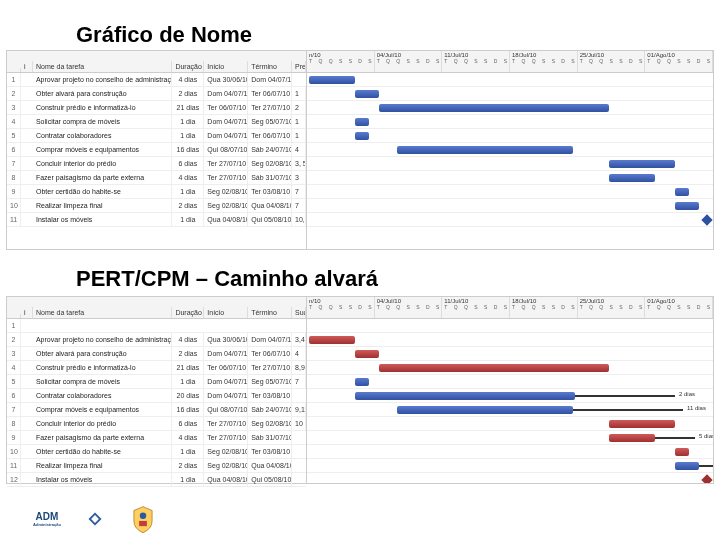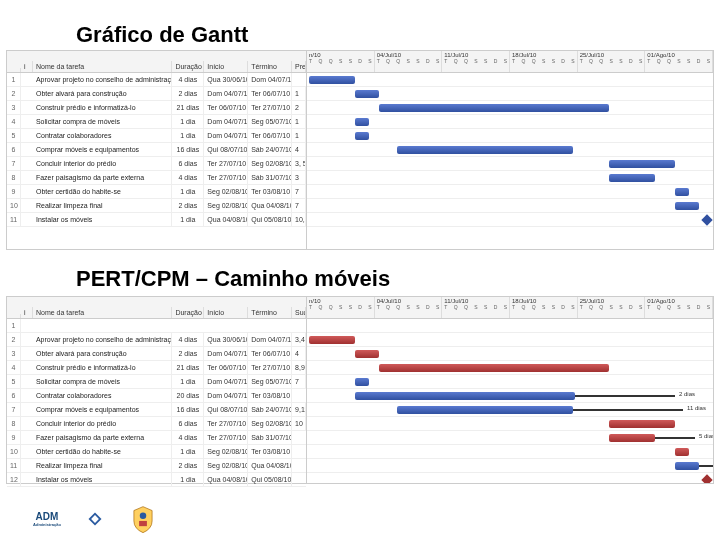--- a/index.html
+++ b/index.html
@@ -48,21 +48,21 @@
 
   .logos { position:absolute; left:28px; bottom:6px; display:flex; align-items:center; gap:10px; }
   .logos .lg { width:38px; height:30px; display:flex; align-items:center; justify-content:center; font-size:7px; font-weight:bold; color:#2a4a9a; flex-direction:column; }
   .logos .lg1 { color:#1a4a7a; }
   .logos .lg2 svg { width:26px; height:26px; }
   .logos .lg3 svg { width:26px; height:30px; }
 </style>
 </head>
 <body>
 
-<div class="heading h1">Gráfico de Gantt</div>
+<div class="heading h1">Gráfico de Nome</div>
 
 <div class="panel panel1">
   <div class="grid">
     <div class="leftcol">
       <div class="hdr">
         <div class="c-id"></div>
         <div class="c-ic">i</div>
         <div class="c-name">Nome da tarefa</div>
         <div class="c-dur">Duração</div>
         <div class="c-ini">Início</div>
@@ -267,21 +267,21 @@
           <div class="gbar norm" style="left: 302px; width: 66px; top: 87px;"></div>
           <div class="gbar norm" style="left: 302px; width: 46px; top: 101px;"></div>
           <div class="gbar norm" style="left: 368px; width: 14px; top: 115px;"></div>
           <div class="gbar norm" style="left: 368px; width: 24px; top: 129px;"></div>
           <div class="mstone norm" style="left: 396px; top: 143px;"></div>
         </div>
     </div>
   </div>
 </div>
 
-<div class="heading h2">PERT/CPM – Caminho móveis</div>
+<div class="heading h2">PERT/CPM – Caminho alvará</div>
 
 <div class="panel panel2">
   <div class="grid">
     <div class="leftcol">
       <div class="hdr">
         <div class="c-id"></div>
         <div class="c-ic">i</div>
         <div class="c-name">Nome da tarefa</div>
         <div class="c-dur">Duração</div>
         <div class="c-ini">Início</div>

